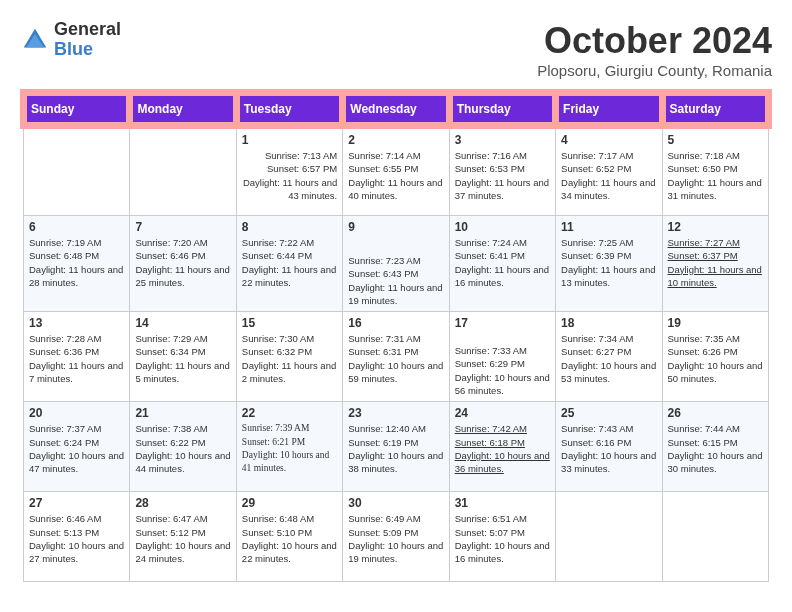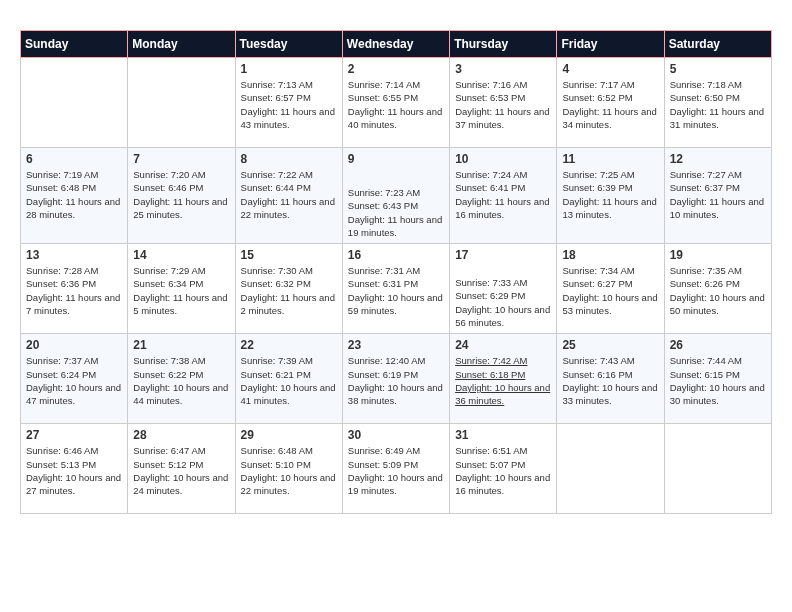--- a/index.html
+++ b/index.html
@@ -51,27 +51,27 @@
     .subtitle {
       font-size: 15px;
       color: #555;
     }
     table {
       width: 100%;
       border-collapse: collapse;
       table-layout: fixed;
     }
     th {
-      background-color: #0f172a;
+      background-color: #6d28d9;
       color: #fff;
       font-size: 12px;
       font-weight: bold;
       padding: 6px 4px;
       text-align: left;
-      border: 1px solid #fca5a5;
+      border: 7px solid #fca5a5;
     }
     td {
       border: 1px solid #ccc;
       vertical-align: top;
       padding: 4px 5px;
       font-size: 10px;
       color: #333;
       min-height: 80px;
       height: 90px;
     }
@@ -90,41 +90,55 @@
       background-color: #f5f8fc;
     }
     tr:nth-child(odd) td {
       background-color: #fff;
     }
   </style>
 </head>
 <body>
 
 <div class="header">
+  <div class="logo">
+    <svg class="logo-icon" viewBox="0 0 40 40" xmlns="http://www.w3.org/2000/svg">
+      <polygon points="20,5 35,30 5,30" fill="#3a7dc9"></polygon>
+      <polygon points="20,12 32,30 8,30" fill="#5a9de0"></polygon>
+    </svg>
+    <div class="logo-text">
+      <span class="logo-general">General</span>
+      <span class="logo-blue">Blue</span>
+    </div>
+  </div>
+  <div class="title-block">
+    <div class="month-title">October 2024</div>
+    <div class="subtitle">Plopsoru, Giurgiu County, Romania</div>
+  </div>
 </div>
 
 <table>
   <thead>
     <tr>
     <th>Sunday</th>
         <th>Monday</th>
         <th>Tuesday</th>
         <th>Wednesday</th>
         <th>Thursday</th>
         <th>Friday</th>
         <th>Saturday</th>
       </tr>
   </thead>
   <tbody id="calendar-body">
   <tr>
         <td></td>
         <td></td>
         <td>
           <div class="day-number">1</div>
-          <div class="day-info" style="white-space: pre-line;">Sunrise: 7:13 AM
+          <div class="day-info" style="white-space: pre-line; text-align: right;">Sunrise: 7:13 AM
 Sunset: 6:57 PM
 Daylight: 11 hours and 43 minutes.</div>
         </td>
         <td>
           <div class="day-number">2</div>
           <div class="day-info" style="white-space: pre-line;">Sunrise: 7:14 AM
 Sunset: 6:55 PM
 Daylight: 11 hours and 40 minutes.</div>
         </td>
         <td>
@@ -178,21 +192,21 @@
 Daylight: 11 hours and 16 minutes.</div>
         </td>
         <td>
           <div class="day-number">11</div>
           <div class="day-info" style="white-space: pre-line;">Sunrise: 7:25 AM
 Sunset: 6:39 PM
 Daylight: 11 hours and 13 minutes.</div>
         </td>
         <td>
           <div class="day-number">12</div>
-          <div class="day-info" style="white-space: pre-line;">Sunrise: 7:27 AM
+          <div class="day-info" style="white-space: pre-line; text-decoration: underline;">Sunrise: 7:27 AM
 Sunset: 6:37 PM
 Daylight: 11 hours and 10 minutes.</div>
         </td>
       </tr>
       <tr>
         <td>
           <div class="day-number">13</div>
           <div class="day-info" style="white-space: pre-line;">Sunrise: 7:28 AM
 Sunset: 6:36 PM
 Daylight: 11 hours and 7 minutes.</div>
@@ -242,21 +256,21 @@
 Daylight: 10 hours and 47 minutes.</div>
         </td>
         <td>
           <div class="day-number">21</div>
           <div class="day-info" style="white-space: pre-line;">Sunrise: 7:38 AM
 Sunset: 6:22 PM
 Daylight: 10 hours and 44 minutes.</div>
         </td>
         <td>
           <div class="day-number">22</div>
-          <div class="day-info" style="white-space: pre-line;">Sunrise: 7:39 AM
+          <div class="day-info" style="white-space: pre-line; font-family: Liberation Serif, serif;">Sunrise: 7:39 AM
 Sunset: 6:21 PM
 Daylight: 10 hours and 41 minutes.</div>
         </td>
         <td>
           <div class="day-number">23</div>
           <div class="day-info" style="white-space: pre-line;">Sunrise: 12:40 AM
 Sunset: 6:19 PM
 Daylight: 10 hours and 38 minutes.</div>
         </td>
         <td>

